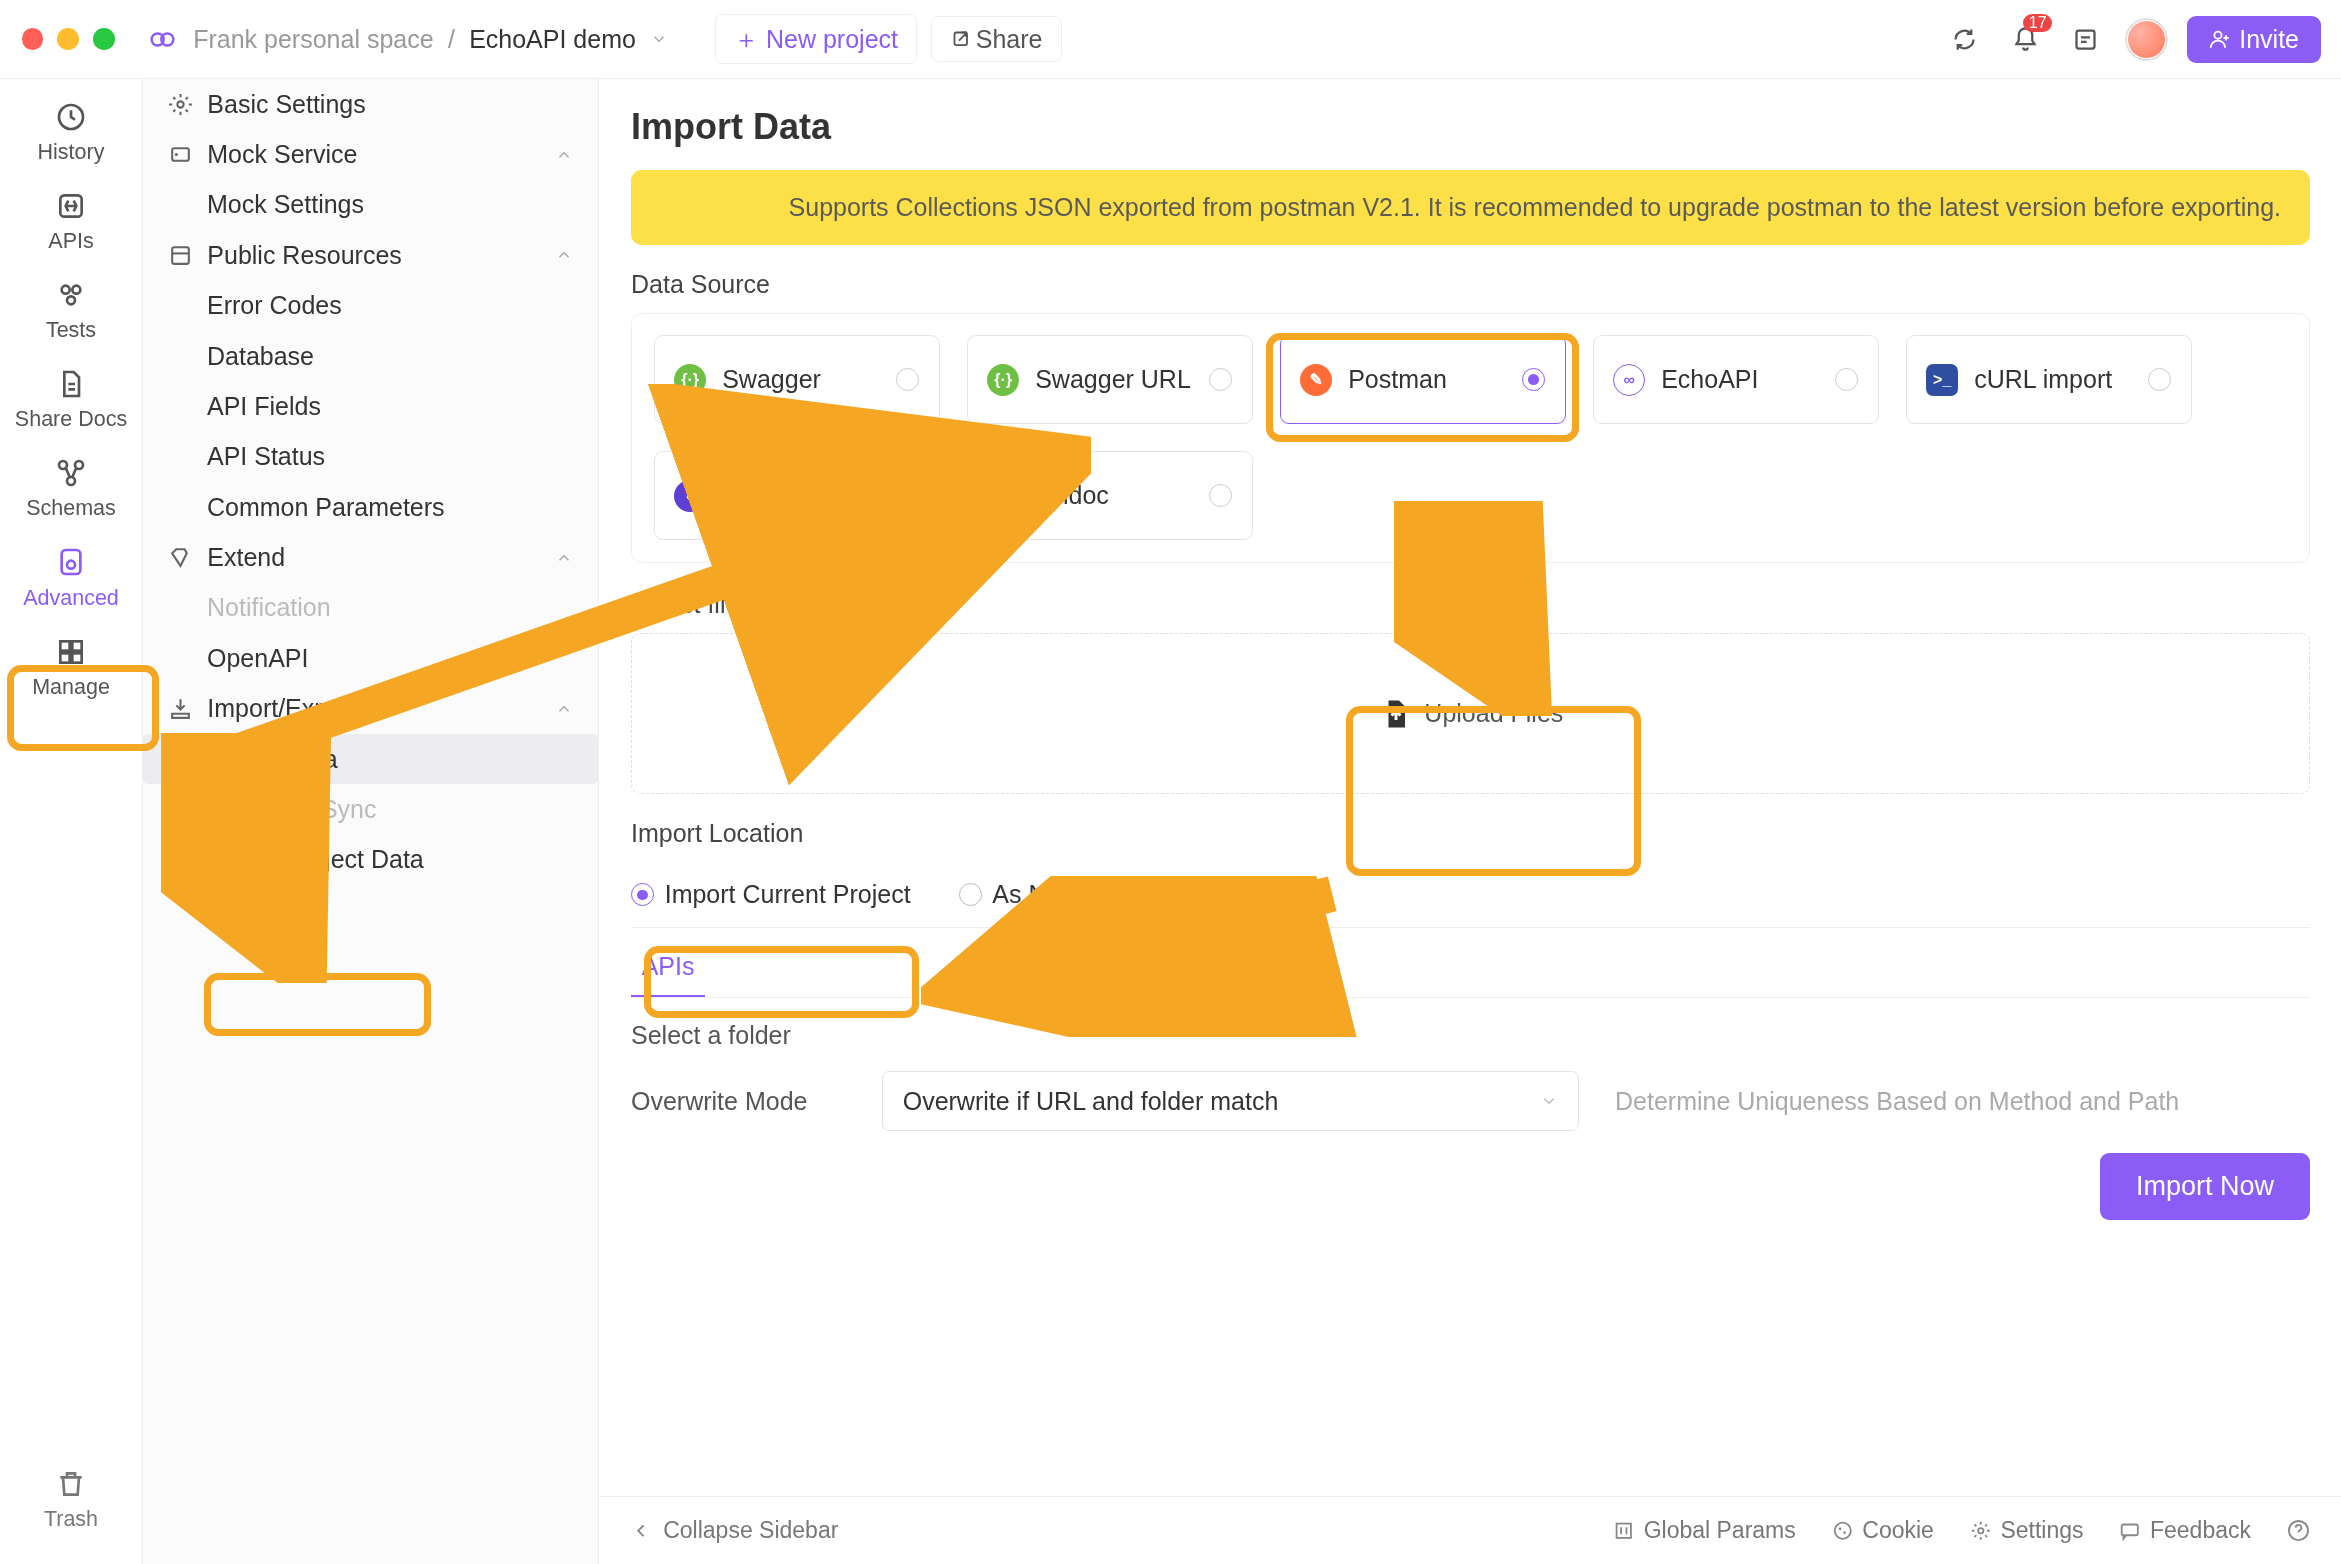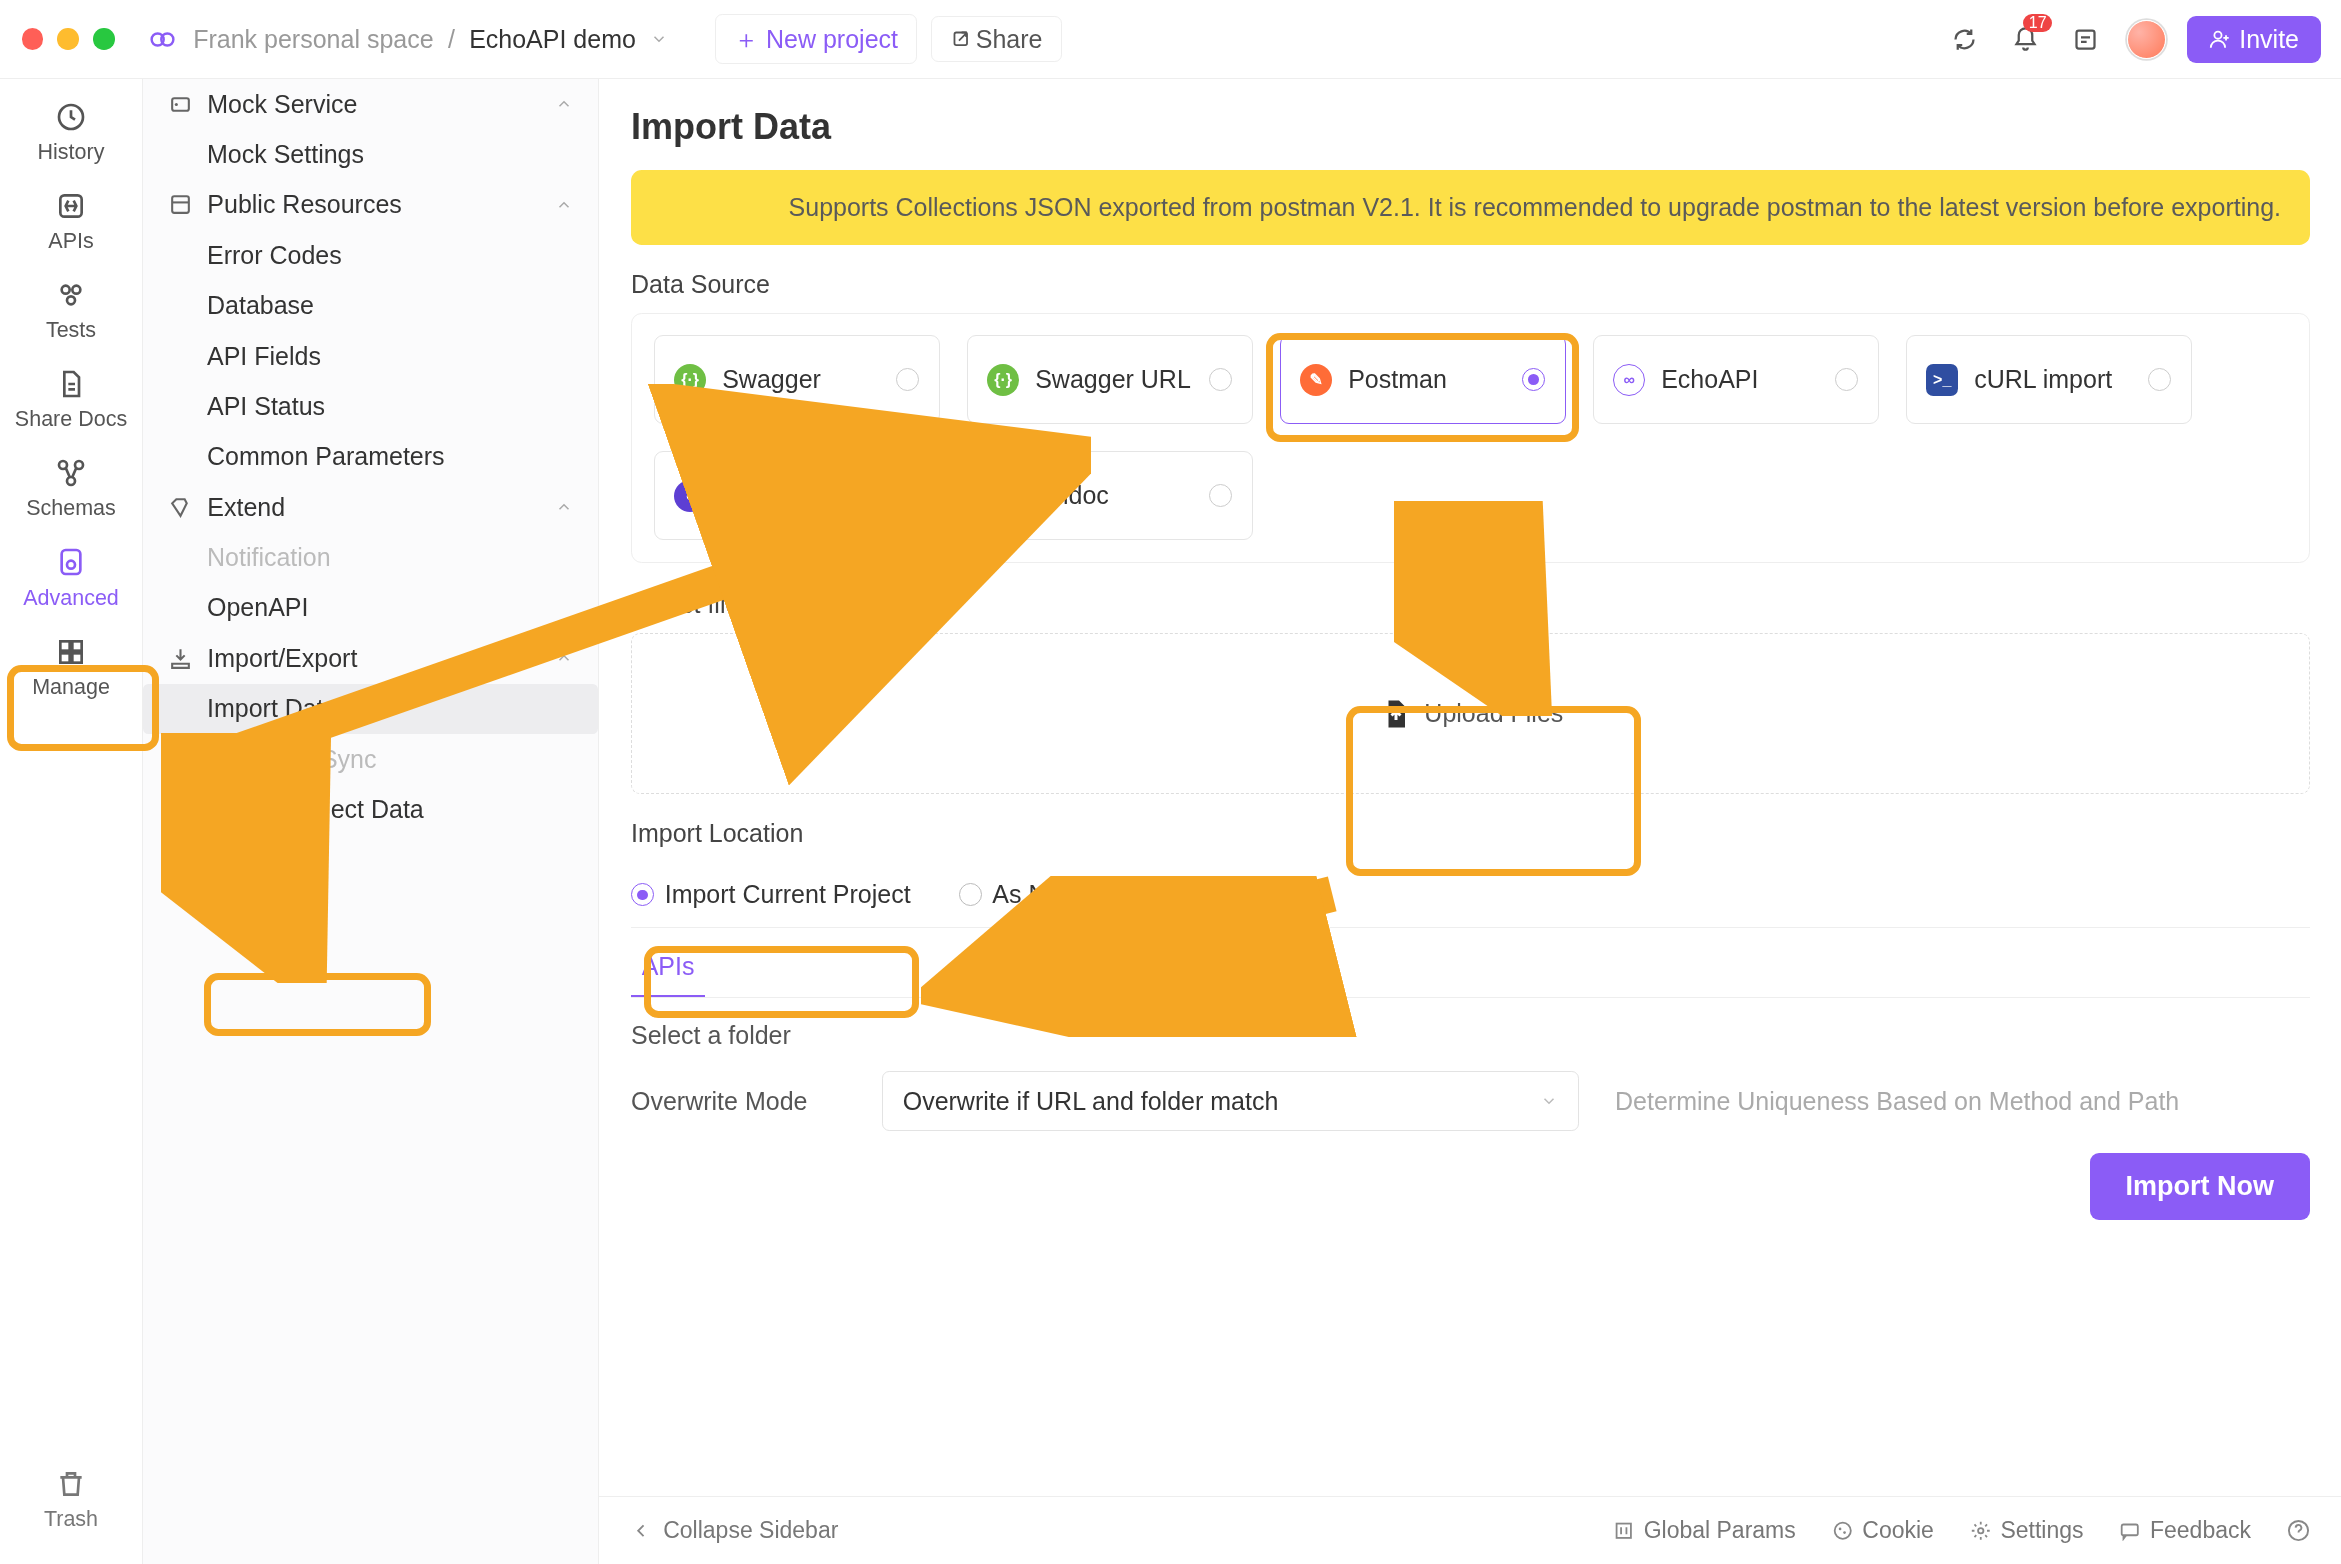--- a/index.html
+++ b/index.html
@@ -222,20 +222,27 @@
       <svg width="32" height="32" viewBox="0 0 24 24">
           <path d="M4 7h16M9 7V4h6v3M6 7l1 13h10l1-13" stroke="#777" stroke-width="2" fill="none"></path>
         </svg>
       <span>Trash</span>
     </div>
   </div>
 
   <div class="sidebar">
     <div class="sb-group-h">
       <svg width="25" height="25" viewBox="0 0 24 24">
+          <circle cx="12" cy="12" r="3" stroke="#666" stroke-width="2" fill="none"></circle>
+          <path d="M12 2v3M12 19v3M4 12H1M23 12h-3M5 5l2 2M17 17l2 2M5 19l2-2M17 7l2-2" stroke="#666" stroke-width="2"></path>
+        </svg>
+      <span>Basic Settings</span>
+    </div>
+    <div class="sb-group-h">
+      <svg width="25" height="25" viewBox="0 0 24 24">
           <rect x="4" y="6" width="16" height="12" rx="2" stroke="#666" stroke-width="2" fill="none"></rect>
           <circle cx="8" cy="12" r="1.5" fill="#666"></circle>
         </svg>
       <span>Mock Service</span>
       <span class="chev">
           <svg width="18" height="18" viewBox="0 0 24 24">
             <path d="M6 15l6-6 6 6" stroke="#aaa" stroke-width="2" fill="none"></path>
           </svg>
         </span>
     </div>
@@ -368,21 +375,21 @@
           <span>Overwrite if URL and folder match</span>
           <span class="chev">
               <svg width="18" height="18" viewBox="0 0 24 24">
                 <path d="M6 9l6 6 6-6" stroke="#bbb" stroke-width="2" fill="none"></path>
               </svg>
             </span>
         </div>
         <div class="hint">Determine Uniqueness Based on Method and Path</div>
       </div>
 
-      <div style="display:flex; margin-top:18px;font-weight:bold;">
+      <div style="display:flex; margin-top:18px;">
         <div class="btn-import"><span>Import Now</span></div>
       </div>
     </div>
 
     <div class="footer">
       <div class="left">
         <svg width="21.5" height="21.5" viewBox="0 0 24 24">
             <path d="M14 6l-6 6 6 6" stroke="#888" stroke-width="2" fill="none"></path>
           </svg>
         <span>Collapse Sidebar</span>

